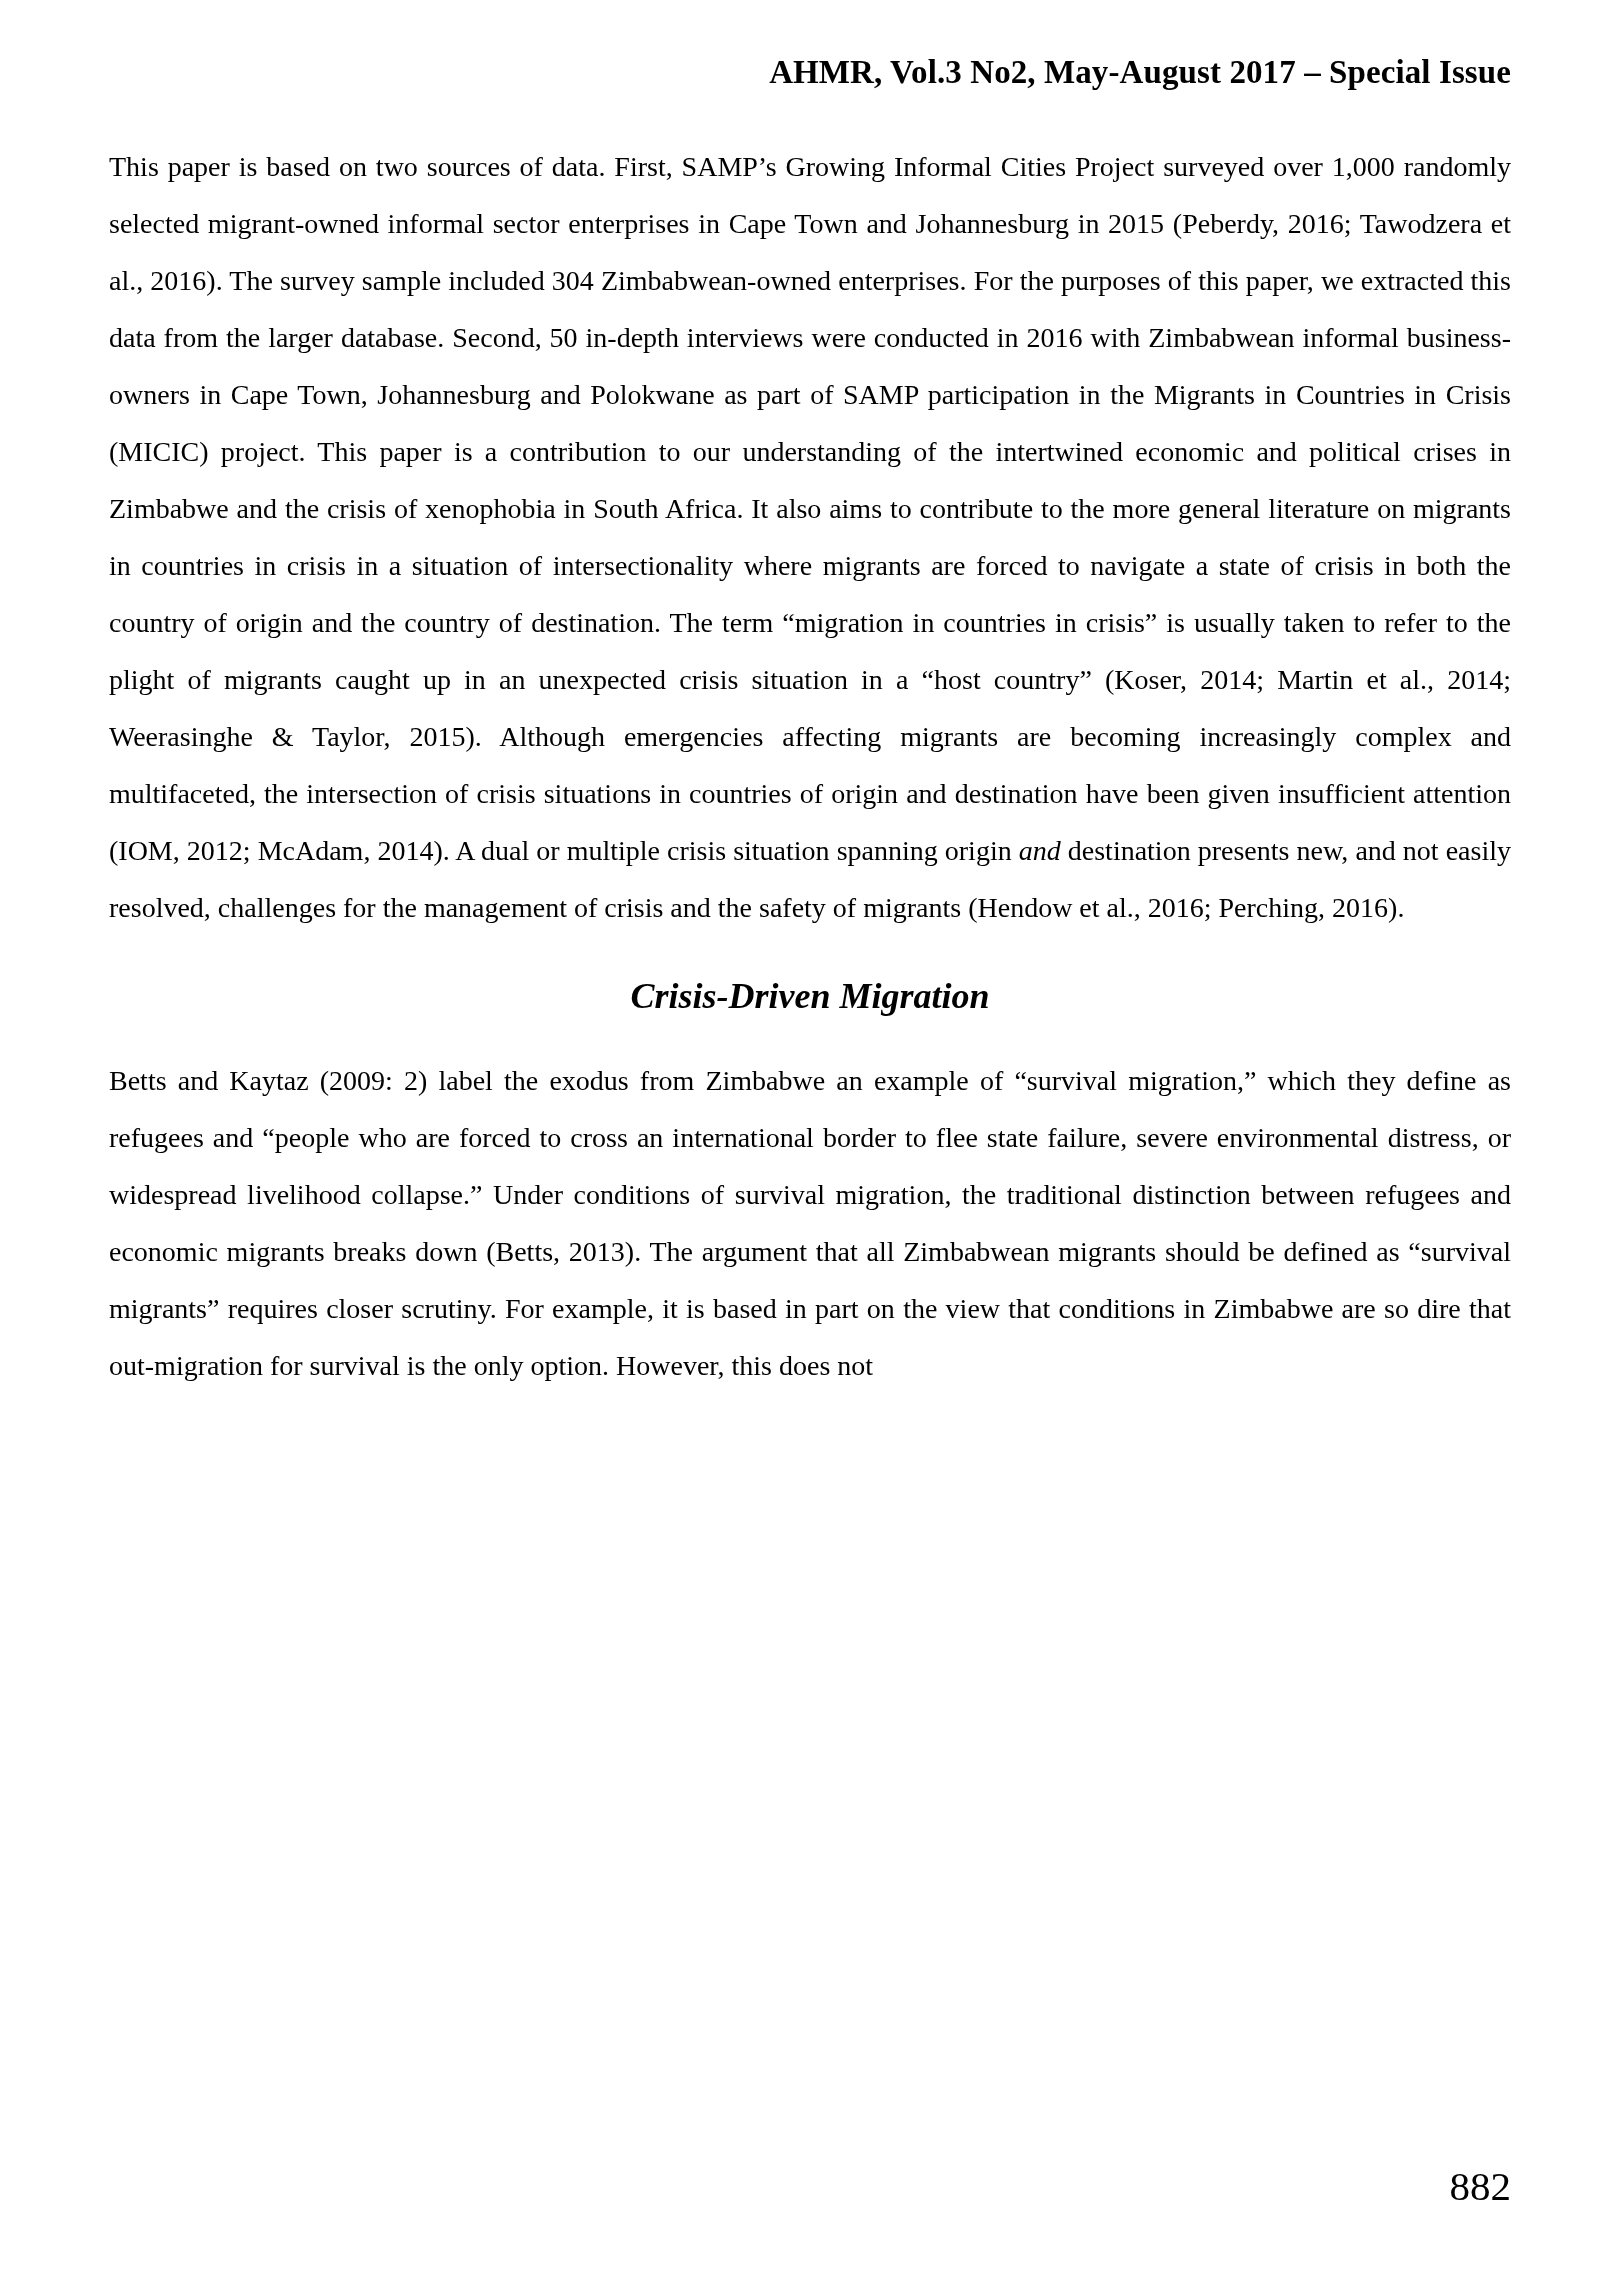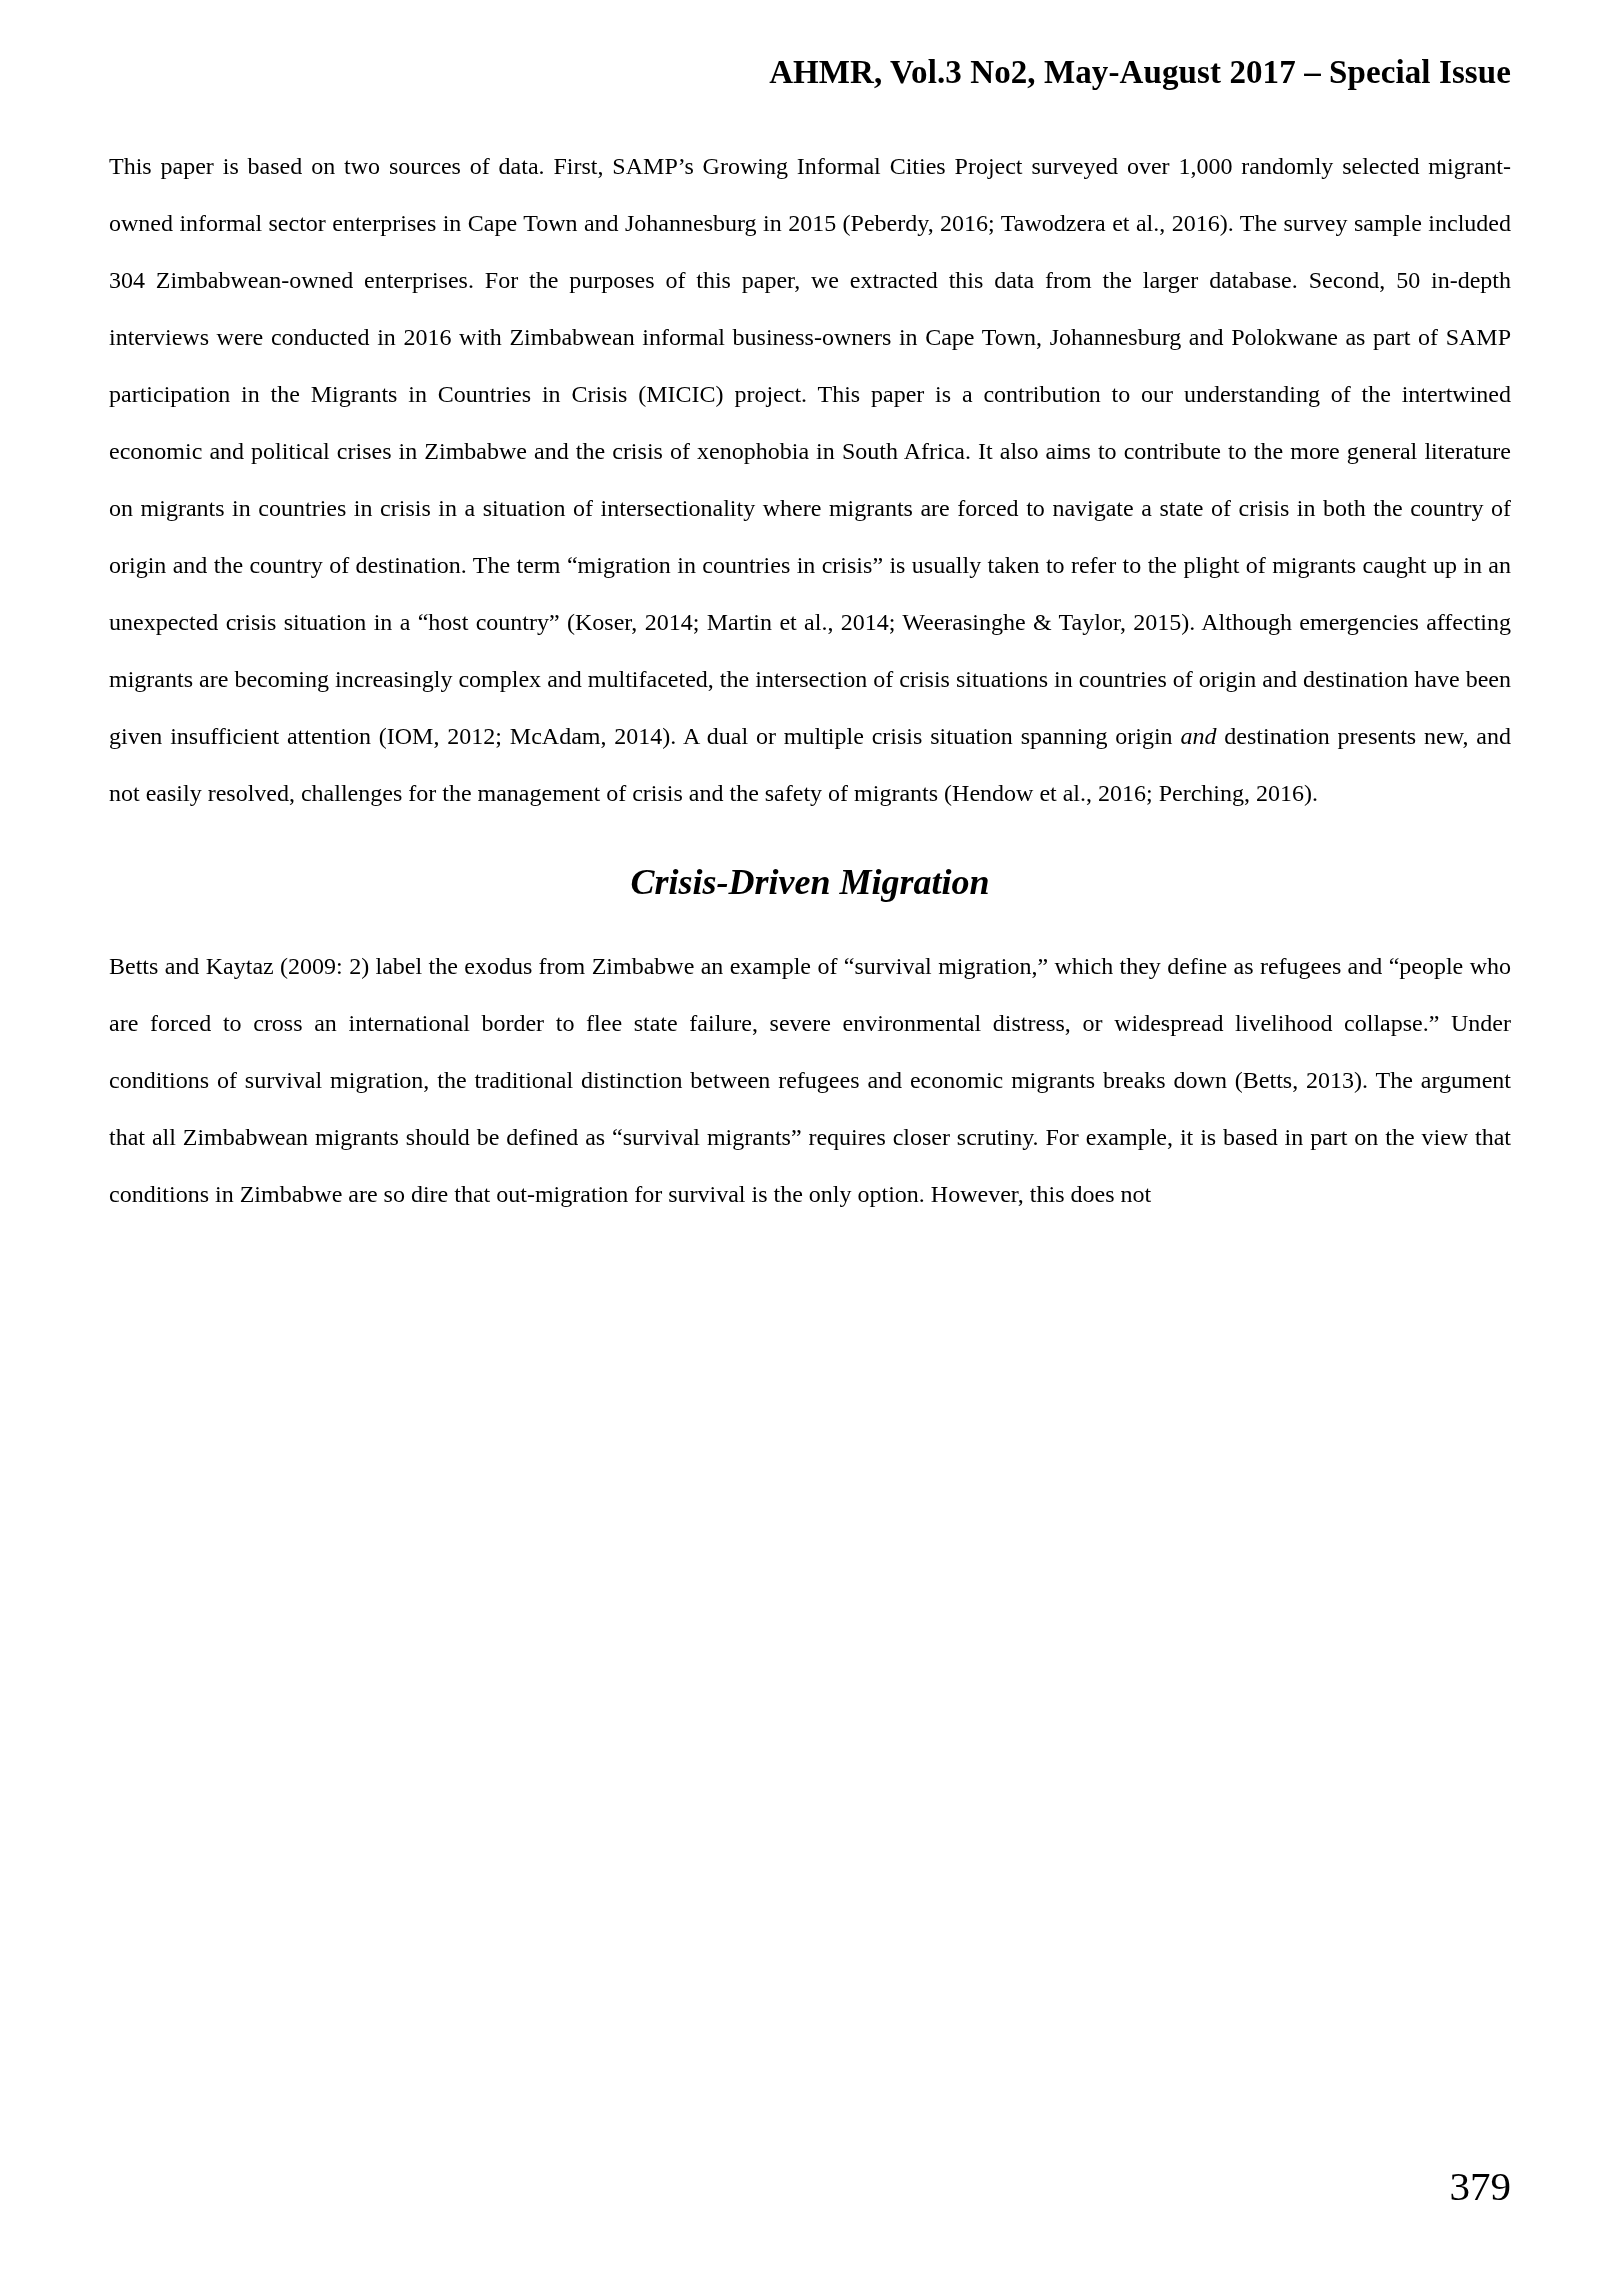--- a/index.html
+++ b/index.html
@@ -39,21 +39,21 @@
   
   .content {
     position: absolute;
     top: 131px;
     left: 109px;
     width: 1402px;
   }
 
   p.body-par {
     margin: 0 0 0 0;
-    font-size: 24px;
+    font-size: 28px;
     line-height: 57px;
     text-align: justify;
     text-justify: inter-word;
     hyphens: none;
     -webkit-hyphens: none;
   }
 
   h2.section-heading {
     margin: 32px 0 27px 0;
     font-size: 36px;
@@ -88,16 +88,16 @@
   <div class="content">
 
     <p class="body-par"><span>This paper is based on two sources of data. First, SAMP’s Growing Informal Cities Project surveyed over 1,000 randomly selected migrant-owned informal sector enterprises in Cape Town and Johannesburg in 2015 (Peberdy, 2016; Tawodzera et al., 2016). The survey sample included 304 Zimbabwean-owned enterprises. For the purposes of this paper, we extracted this data from the larger database. Second, 50 in-depth interviews were conducted in 2016 with Zimbabwean informal business-owners in Cape Town, Johannesburg and Polokwane as part of SAMP participation in the Migrants in Countries in Crisis (MICIC) project. This paper is a contribution to our understanding of the intertwined economic and political crises in Zimbabwe and the crisis of xenophobia in South Africa. It also aims to contribute to the more general literature on migrants in countries in crisis in a situation of intersectionality where migrants are forced to navigate a state of crisis in both the country of origin and the country of destination. The term “migration in countries in crisis” is usually taken to refer to the plight of migrants caught up in an unexpected crisis situation in a “host country” (Koser, 2014; Martin et al., 2014; Weerasinghe &amp; Taylor, 2015). Although emergencies affecting migrants are becoming increasingly complex and multifaceted, the intersection of crisis situations in countries of origin and destination have been given insufficient attention (IOM, 2012; McAdam, 2014). A dual or multiple crisis situation spanning origin </span><em class="inline-ital">and</em><span> destination presents new, and not easily resolved, challenges for the management of crisis and the safety of migrants (Hendow et al., 2016; Perching, 2016).</span></p>
 
     <h2 class="section-heading">Crisis-Driven Migration</h2>
 
     <p class="body-par">Betts and Kaytaz (2009: 2) label the exodus from Zimbabwe an example of “survival migration,” which they define as refugees and “people who are forced to cross an international border to flee state failure, severe environmental distress, or widespread livelihood collapse.” Under conditions of survival migration, the traditional distinction between refugees and economic migrants breaks down (Betts, 2013). The argument that all Zimbabwean migrants should be defined as “survival migrants” requires closer scrutiny. For example, it is based in part on the view that conditions in Zimbabwe are so dire that out-migration for survival is the only option. However, this does not</p>
 
   </div>
 
-  <div class="folio">379</div>
+  <div class="folio">882</div>
 
 </div>
 
 
 </body></html>

